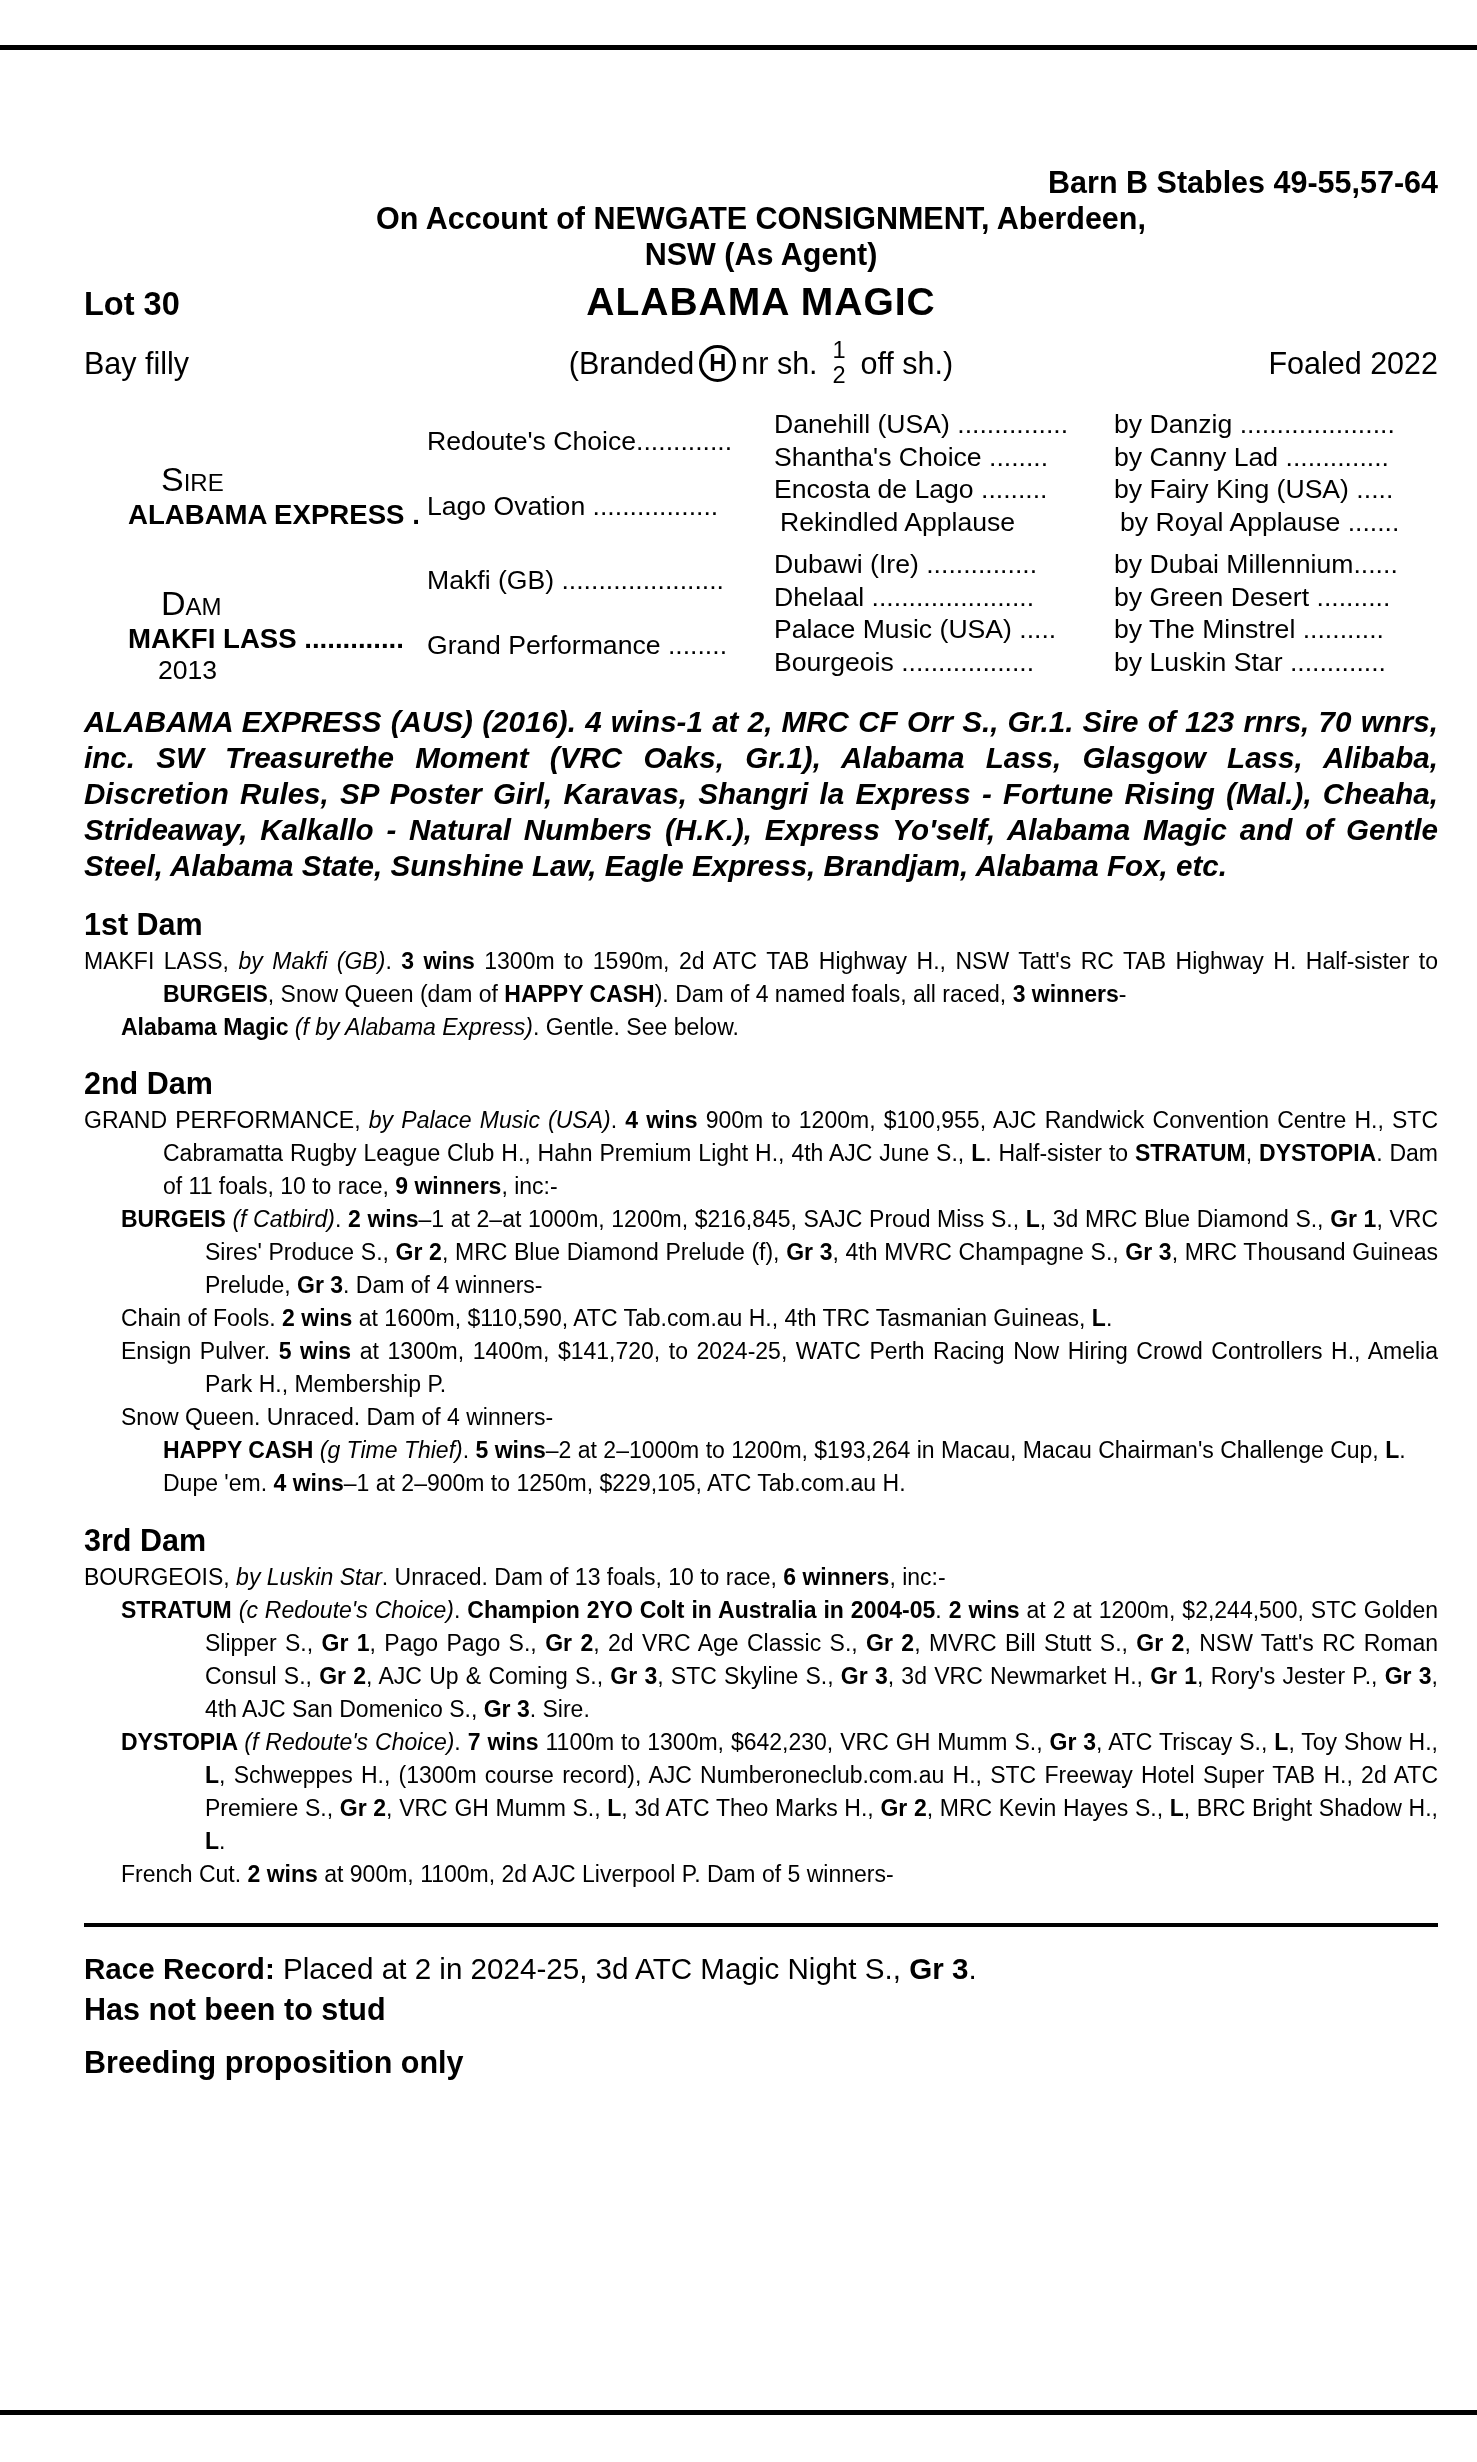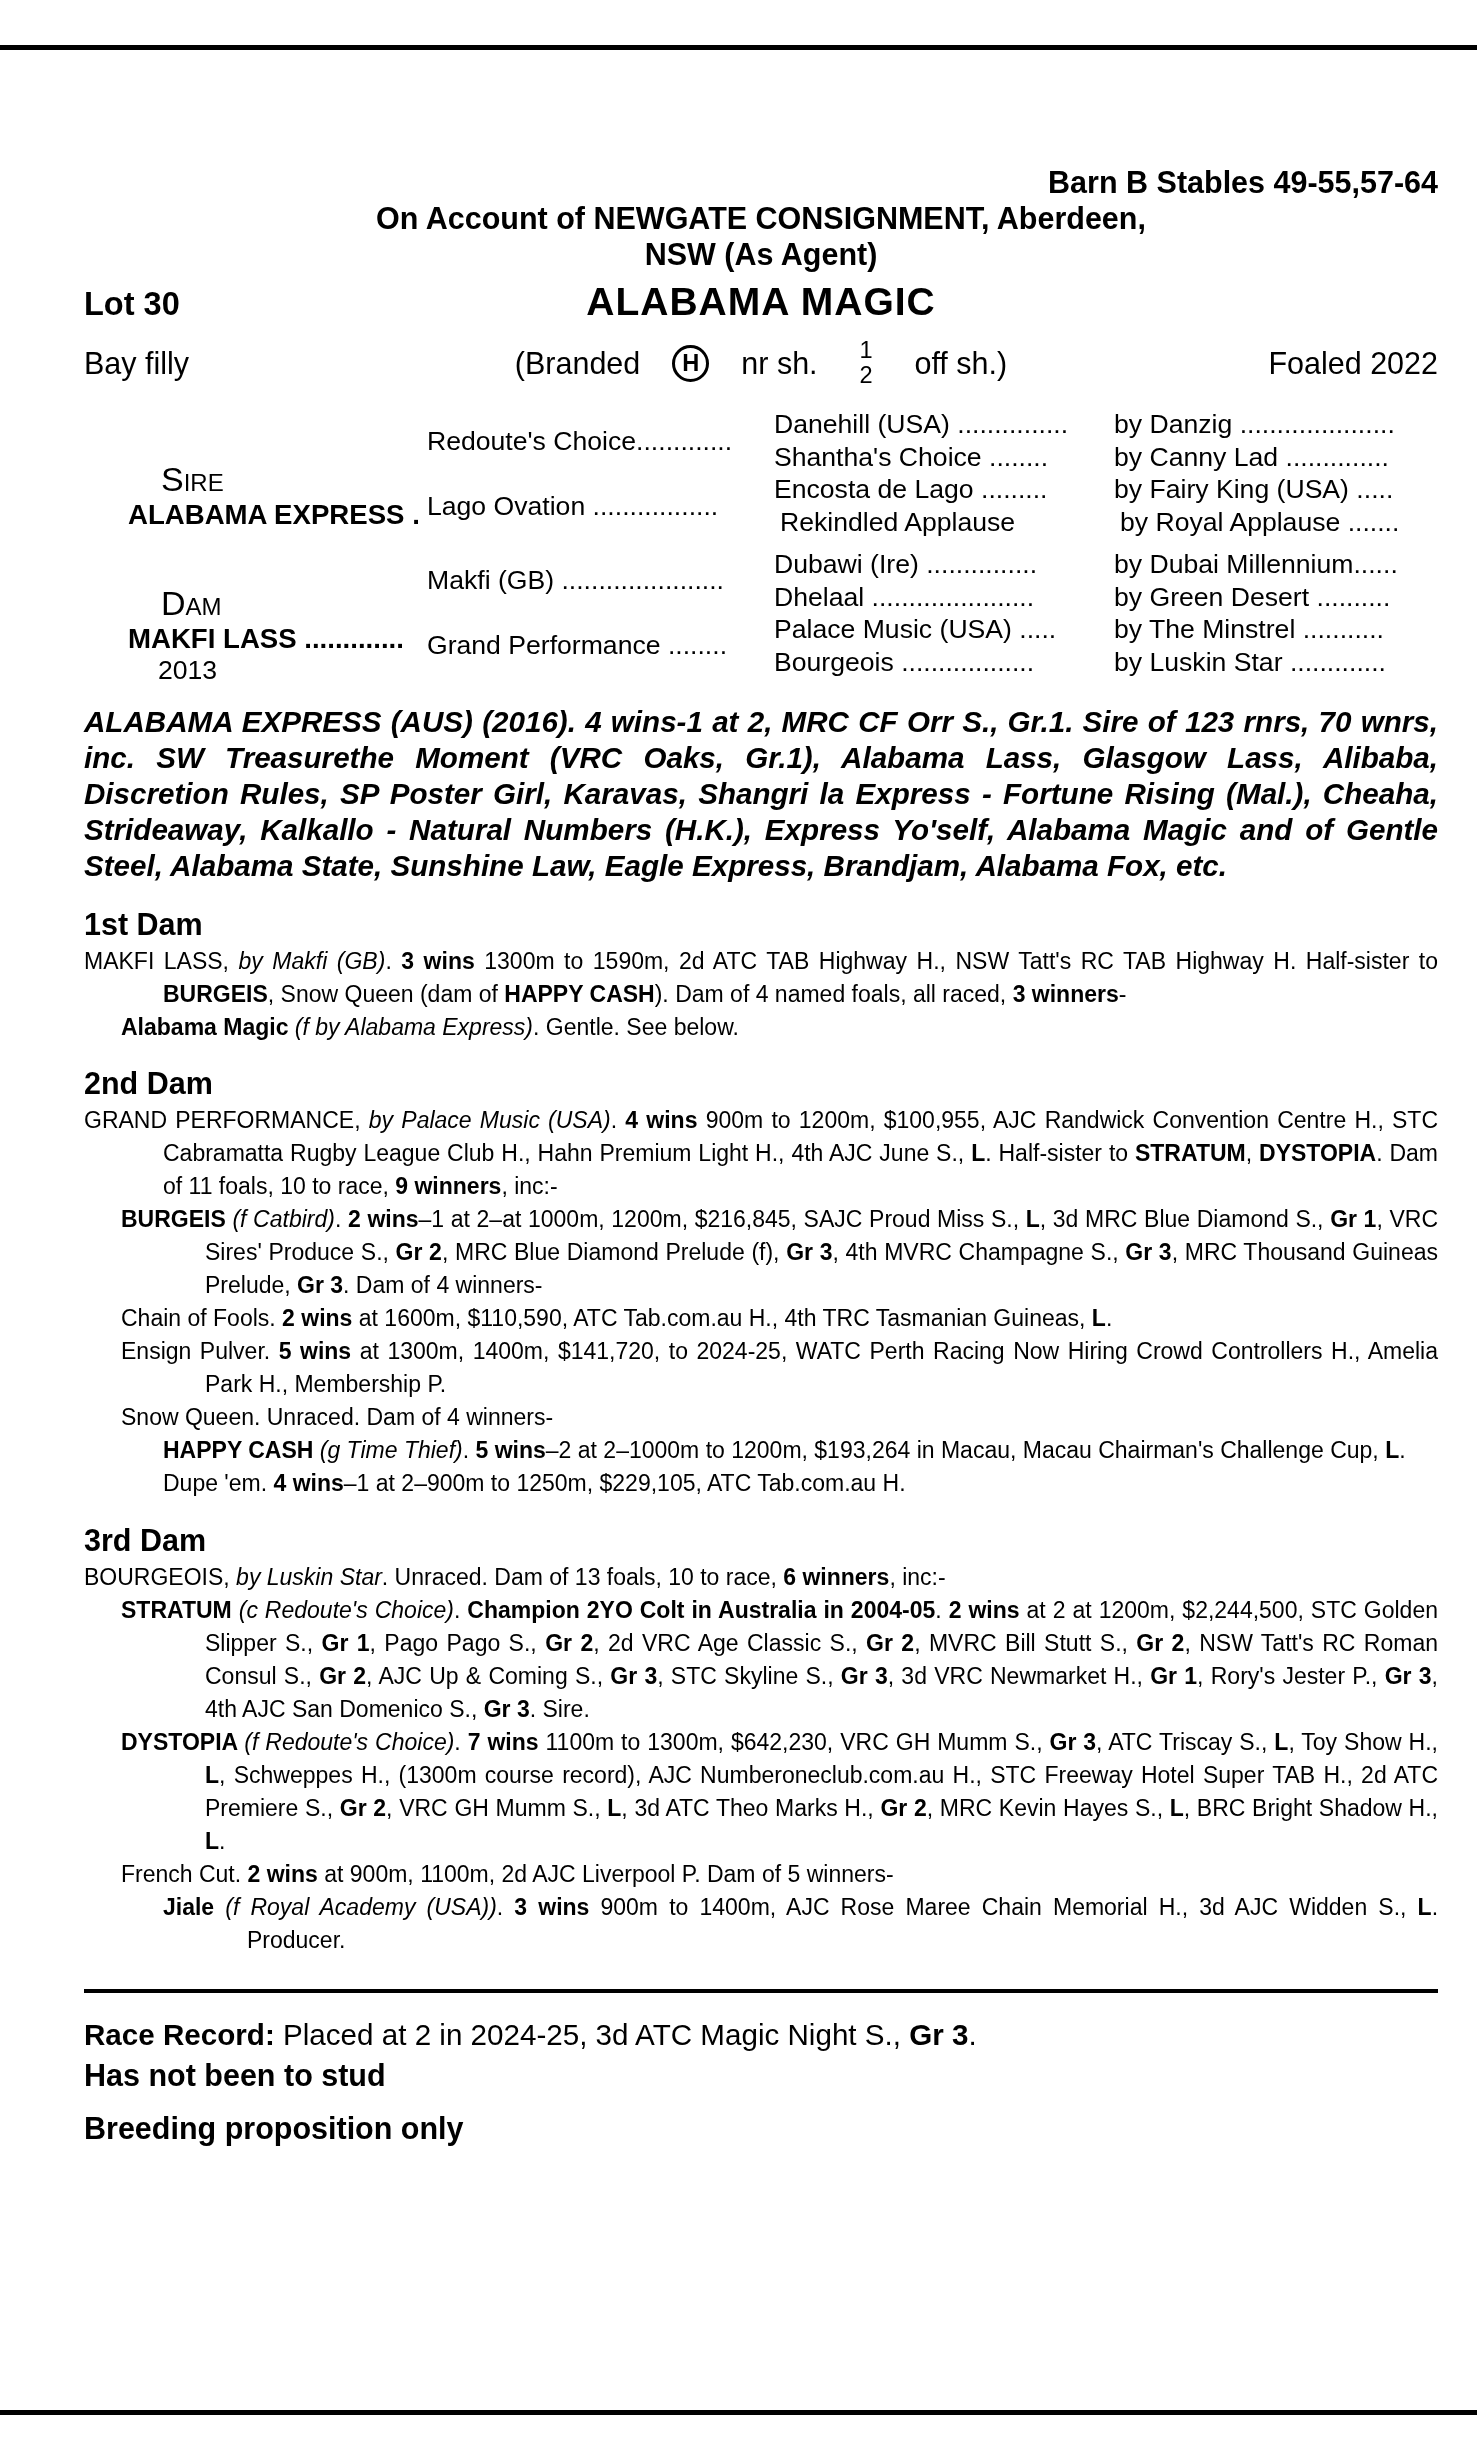--- a/index.html
+++ b/index.html
@@ -69,21 +69,21 @@
     align-items: center;
     font-size: 30.5px;
     min-height: 59px;
   }
   .color-sex { justify-self: start; }
   .foaled { justify-self: end; }
   .brand-group {
     justify-self: center;
     display: flex;
     align-items: center;
-    gap: 32px;
+    gap: 5px;
   }
   .brand-circle {
     display: inline-flex;
     align-items: center;
     justify-content: center;
     width: 37px;
     height: 37px;
     border: 3px solid #000;
     border-radius: 50%;
     font-weight: bold;
@@ -248,21 +248,20 @@
   <p class="body-para hang1"><span>Ensign Pulver. </span><span class="seg-b">5 wins</span><span> at 1300m, 1400m, $141,720, to 2024-25, WATC Perth Racing Now Hiring Crowd Controllers H., Amelia Park H., Membership P.</span></p>
   <p class="body-para hang1"><span>Snow Queen. Unraced. Dam of 4 winners-</span></p>
   <p class="body-para hang2"><span class="seg-b">HAPPY CASH </span><span class="seg-i">(g Time Thief)</span><span>. </span><span class="seg-b">5 wins</span><span>–2 at 2–1000m to 1200m, $193,264 in Macau, Macau Chairman's Challenge Cup, </span><span class="seg-b">L</span><span>.</span></p>
   <p class="body-para hang2"><span>Dupe 'em. </span><span class="seg-b">4 wins</span><span>–1 at 2–900m to 1250m, $229,105, ATC Tab.com.au H.</span></p>
 
   <div class="section-heading">3rd Dam</div>
   <p class="body-para hang0"><span>BOURGEOIS, </span><span class="seg-i">by Luskin Star</span><span>. Unraced. Dam of 13 foals, 10 to race, </span><span class="seg-b">6 winners</span><span>, inc:-</span></p>
   <p class="body-para hang1"><span class="seg-b">STRATUM </span><span class="seg-i">(c Redoute's Choice)</span><span>. </span><span class="seg-b">Champion 2YO Colt in Australia in 2004-05</span><span>. </span><span class="seg-b">2 wins</span><span> at 2 at 1200m, $2,244,500, STC Golden Slipper S., </span><span class="seg-b">Gr 1</span><span>, Pago Pago S., </span><span class="seg-b">Gr 2</span><span>, 2d VRC Age Classic S., </span><span class="seg-b">Gr 2</span><span>, MVRC Bill Stutt S., </span><span class="seg-b">Gr 2</span><span>, NSW Tatt's RC Roman Consul S., </span><span class="seg-b">Gr 2</span><span>, AJC Up &amp; Coming S., </span><span class="seg-b">Gr 3</span><span>, STC Skyline S., </span><span class="seg-b">Gr 3</span><span>, 3d VRC Newmarket H., </span><span class="seg-b">Gr 1</span><span>, Rory's Jester P., </span><span class="seg-b">Gr 3</span><span>, 4th AJC San Domenico S., </span><span class="seg-b">Gr 3</span><span>. Sire.</span></p>
   <p class="body-para hang1"><span class="seg-b">DYSTOPIA </span><span class="seg-i">(f Redoute's Choice)</span><span>. </span><span class="seg-b">7 wins</span><span> 1100m to 1300m, $642,230, VRC GH Mumm S., </span><span class="seg-b">Gr 3</span><span>, ATC Triscay S., </span><span class="seg-b">L</span><span>, Toy Show H., </span><span class="seg-b">L</span><span>, Schweppes H., (1300m course record), AJC Numberoneclub.com.au H., STC Freeway Hotel Super TAB H., 2d ATC Premiere S., </span><span class="seg-b">Gr 2</span><span>, VRC GH Mumm S., </span><span class="seg-b">L</span><span>, 3d ATC Theo Marks H., </span><span class="seg-b">Gr 2</span><span>, MRC Kevin Hayes S., </span><span class="seg-b">L</span><span>, BRC Bright Shadow H., </span><span class="seg-b">L</span><span>.</span></p>
   <p class="body-para hang1"><span>French Cut. </span><span class="seg-b">2 wins</span><span> at 900m, 1100m, 2d AJC Liverpool P. Dam of 5 winners-</span></p>
-  <p class="body-para hang2"><span class="seg-b">Jiale </span><span class="seg-i">(f Royal Academy (USA))</span><span>. </span><span class="seg-b">3 wins</span><span> 900m to 1400m, AJC Rose Maree Chain Memorial H., 3d AJC Widden S., </span><span class="seg-b">L</span><span>. Producer.</span></p>
 
   <div class="section-divider"></div>
 
   <p class="body-para race-record"><span class="seg-b">Race Record: </span><span>Placed at 2 in 2024-25, 3d ATC Magic Night S., </span><span class="seg-b">Gr 3</span><span>.</span></p>
   <div class="bold-note note-1">Has not been to stud</div>
   <div class="bold-note note-2">Breeding proposition only</div>
 
 </div>
 
 <div class="page-rule" id="bottom-rule"></div>

